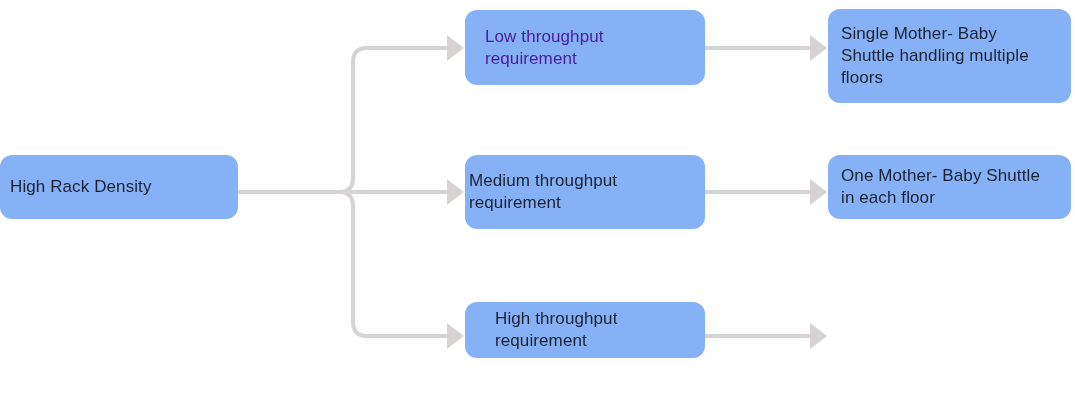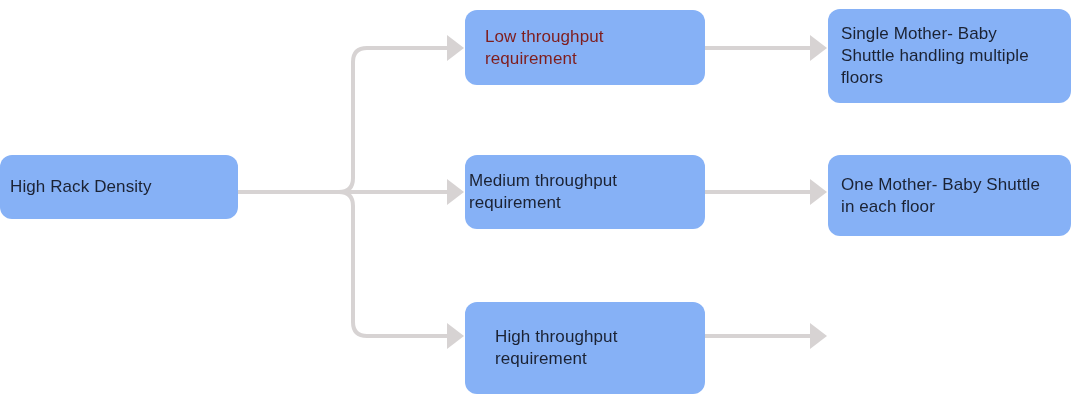--- a/index.html
+++ b/index.html
@@ -32,23 +32,23 @@
     align-items: center;
     font-size: 17px;
     line-height: 22px;
     white-space: pre-line;
     letter-spacing: 0.1px;
   }
   
   .n1 { left: 0px;   top: 155px; width: 238px; height: 64px; padding-left: 10px; }
   .n2 { left: 465px; top: 10px;  width: 240px; height: 75px; padding-left: 20px; }
   .n3 { left: 465px; top: 155px; width: 240px; height: 74px; padding-left: 4px; }
-  .n4 { left: 465px; top: 302px; width: 240px; height: 92px; padding-left: 30px; }
+  .n4 { left: 465px; top: 302px; width: 240px; height: 56px; padding-left: 30px; }
   .n5 { left: 828px; top: 9px;   width: 243px; height: 94px; padding-left: 13px; padding-right: 4px; }
-  .n6 { left: 828px; top: 155px; width: 243px; height: 81px; padding-left: 13px; }
+  .n6 { left: 828px; top: 155px; width: 243px; height: 64px; padding-left: 13px; }
   .n7 { left: 828px; top: 303px; width: 243px; height: 90px; padding-left: 13px; padding-right: 4px; }
 </style>
 </head>
 <body style="background: rgb(255, 255, 255);">
 
 <div class="canvas">
 
   <svg class="connectors" viewBox="0 0 1075 400" xmlns="http://www.w3.org/2000/svg">
 
     <path d="M238 192 H339 Q353 192 353 178 L353 62 Q353 48 367 48 H447" fill="none" stroke-width="4" stroke="#d7d3d3"></path>
@@ -65,21 +65,21 @@
 
     <path d="M705 192 H810" fill="none" stroke-width="4" stroke="#d7d3d3"></path>
     <polygon points="810,179 827,192 810,205" fill="#d7d3d3"></polygon>
 
     <path d="M705 336 H810" fill="none" stroke-width="4" stroke="#d7d3d3"></path>
     <polygon points="810,323 827,336 810,349" fill="#d7d3d3"></polygon>
   </svg>
 
   <div class="node n1" style="background: rgb(134, 177, 246); color: rgb(27, 34, 51);">High Rack Density</div>
 
-  <div class="node n2" style="background: rgb(134, 177, 246); color: #7f1d1d;">Low throughput
+  <div class="node n2" style="background: rgb(134, 177, 246); color: #4c1d95;">Low throughput
 requirement</div>
 
   <div class="node n3" style="background: rgb(134, 177, 246); color: rgb(27, 34, 51);">Medium throughput
 requirement</div>
 
   <div class="node n4" style="background: rgb(134, 177, 246); color: rgb(27, 34, 51);">High throughput
 requirement</div>
 
   <div class="node n5" style="background: rgb(134, 177, 246); color: rgb(27, 34, 51);">Single Mother- Baby
 Shuttle handling multiple

